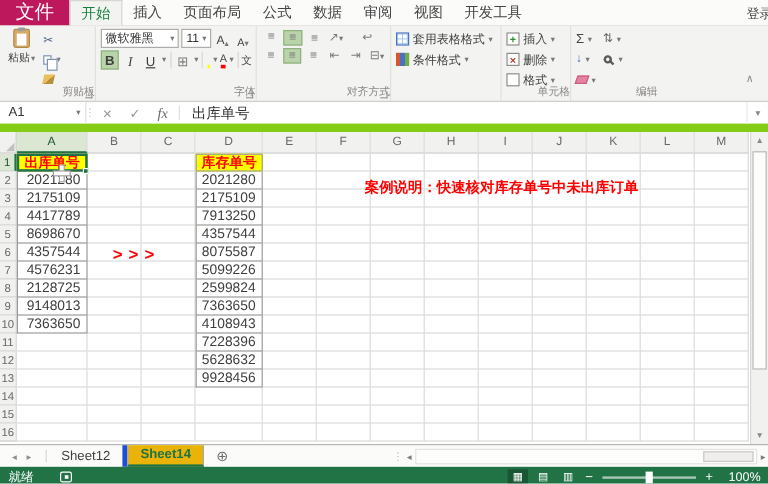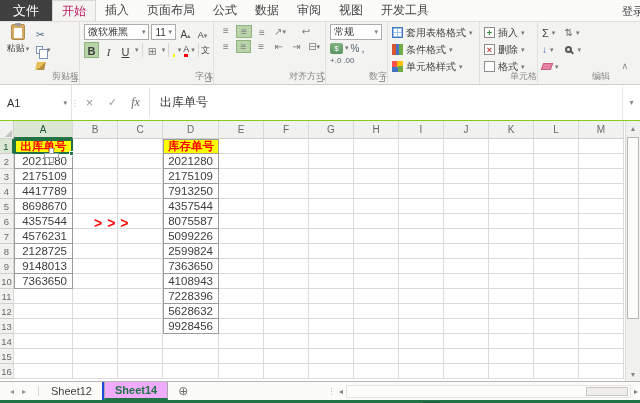--- a/index.html
+++ b/index.html
@@ -1,23 +1,23 @@
 <!DOCTYPE html>
 <html><head>
 <meta charset="utf-8">
 <style>
 *{margin:0;padding:0;box-sizing:border-box;font-family:"Liberation Sans","DejaVu Sans",sans-serif;}
 html,body{width:640px;height:403px;overflow:hidden;}
 body{background:#fff;color:#333;position:relative;font-size:12px;}
 
 
 .tabbar{height:22px;background:#fbfbfa;display:flex;align-items:stretch;border-bottom:1px solid #e0ddda;position:relative;}
-.file-tab{background:#404040;color:#fff;padding:0 13px;display:flex;align-items:center;font-size:13px;}
+.file-tab{background:#be185d;color:#fff;padding:0 13px;display:flex;align-items:center;font-size:16px;}
 .rtab{padding:0 9px;display:flex;align-items:center;color:#444;font-size:12px;white-space:nowrap;}
-.rtab.active{background:#f3f3f1;border:1px solid #d8d6d3;border-bottom:none;color:#be185d;text-align:center;}
+.rtab.active{background:#f3f3f1;border:1px solid #d8d6d3;border-bottom:none;color:#15803d;text-align:center;}
 .signin{position:absolute;right:-4px;top:4px;font-size:11px;color:#444;}
 
 
 .ribbon{height:63px;background:#f3f3f1;border-bottom:1px solid #d0cecb;display:flex;position:relative;}
 .rgroup{position:relative;border-right:1px solid #e2e0dd;padding:2px 3px 12px 4px;}
 .glabel{position:absolute;bottom:1px;left:0;right:0;text-align:right;font-size:9px;color:#8a8886;}
 .launcher{position:absolute;bottom:2px;right:2px;width:6px;height:6px;border-right:1px solid #9a9896;border-bottom:1px solid #9a9896;}
 .rcol{display:flex;flex-direction:column;gap:2px;}
 .rrow{display:flex;align-items:center;gap:2px;}
 .combo{background:#fff;border:1px solid #aeaca9;height:16px;display:flex;align-items:center;justify-content:space-between;font-size:10px;color:#333;padding:0 3px;}
@@ -49,21 +49,21 @@
 .sic.cstyle{background:conic-gradient(#ffc000 0 25%,#70ad47 0 50%,#4472c4 0 75%,#ff5050 0);}
 .sic.box{border:1px solid #8f8d8b;background:#fff;display:flex;align-items:center;justify-content:center;font-size:9px;font-weight:bold;}
 .mny{width:13px;height:11px;background:linear-gradient(#7fb183,#5d9361);border-radius:2px;color:#fff;font-size:8px;display:flex;align-items:center;justify-content:center;}
 .tiny{font-size:8px;color:#55636f;}
 .eras{width:10px;height:7px;background:#e782a2;border:1px solid #c95f84;transform:skewX(-20deg);}
 .mag{width:7px;height:7px;border:2px solid #5a5a58;border-radius:50%;position:relative;margin-right:3px;}
 .mag::after{content:'';position:absolute;width:5px;height:2px;background:#5a5a58;right:-4px;bottom:-2px;transform:rotate(45deg);}
 .collapse{position:absolute;right:12px;bottom:13px;color:#8a8886;font-size:9px;}
 
 
-.fbar{height:36px;background:#fff;border-bottom:1px solid #84cc16;display:flex;align-items:stretch;}
+.fbar{height:25px;background:#fff;border-bottom:7px solid #84cc16;display:flex;align-items:stretch;}
 .namebox{width:72px;display:flex;align-items:center;justify-content:space-between;padding:0 4px 0 7px;font-size:11px;border-right:1px solid #e3e1df;}
 .fsep{width:6px;display:flex;align-items:center;justify-content:center;color:#c9c7c5;font-size:9px;}
 .fxbtn{width:23px;display:flex;align-items:center;justify-content:center;color:#9a9896;font-size:11px;}
 .fxbtn.fx{font-style:italic;font-family:"Liberation Serif",serif;color:#6a6a68;font-size:12px;}
 .fdivider{width:1px;background:#e3e1df;margin:3px 2px;}
 .fcontent{flex:1;display:flex;align-items:center;padding-left:8px;font-size:12px;color:#333;}
 .fexpand{width:18px;display:flex;align-items:center;justify-content:center;color:#8a8886;font-size:8px;border-left:1px solid #eceae8;}
 
 
 .gridwrap{height:260px;position:relative;background:#fff;}
@@ -88,22 +88,22 @@
 .annot{position:absolute;left:304px;top:38px;color:#ff0000;font-weight:bold;font-size:12px;white-space:nowrap;}
 .vscroll{position:absolute;right:0;top:0;bottom:0;width:15px;background:#f1f1f0;border-left:1px solid #d9d9d8;}
 .vs-arrow{height:14px;display:flex;align-items:center;justify-content:center;color:#8a8a88;font-size:7px;}
 .vs-arrow.down{position:absolute;bottom:0;left:0;right:0;}
 .vthumb{position:absolute;left:1px;right:1px;top:16px;height:182px;background:#fcfcfb;border:1px solid #b9b7b5;}
 
 
 .sheetbar{height:19px;background:#fbfbfa;border-top:1px solid #b7b5b2;display:flex;align-items:stretch;font-size:11px;position:relative;}
 .snav{width:36px;display:flex;align-items:center;justify-content:center;gap:8px;color:#8f8f8d;font-size:8px;}
 .tabsep{width:1px;background:#d8d6d3;margin:4px 2px;}
-.stab{padding:0 10px;display:flex;align-items:center;color:#3f3f3e;border-right:2px solid #1d4ed8;}
-.stab.active{background:#f0abfc;color:#217346;font-weight:bold;border:1px solid #a8a8a6;border-top:none;border-bottom:2px solid #217346;}
+.stab{padding:0 10px;display:flex;align-items:center;color:#3f3f3e;border-right:4px solid #1d4ed8;}
+.stab.active{background:#eab308;color:#217346;font-weight:bold;border:1px solid #a8a8a6;border-top:none;border-bottom:2px solid #217346;}
 .newsheet{width:30px;display:flex;align-items:center;justify-content:center;color:#6d6d6b;font-size:12px;}
 .hscroll{position:absolute;left:325px;right:0;top:0;bottom:0;display:flex;align-items:center;gap:3px;padding:0 2px;}
 .hsplit{color:#c0bebb;font-size:9px;}
 .harrow{color:#807e7c;font-size:8px;}
 .htrack{flex:1;height:13px;background:#fdfdfc;border:1px solid #e5e3e1;position:relative;}
 .hthumb{position:absolute;right:2px;top:1px;bottom:1px;width:42px;background:#efeeec;border:1px solid #c9c7c5;}
 
 
 .statusbar{height:17px;background:#217346;color:#fff;display:flex;align-items:center;position:relative;font-size:10.5px;}
 .ready{margin-left:7px;}
@@ -227,56 +227,31 @@
         <span class="alico">
             <span>⊟</span>
             <span class="dd">▾</span>
           </span>
       </div>
     </div>
     <span class="glabel">对齐方式</span>
     <span class="launcher"></span>
   </div>
 
-  <div class="rgroup" style="width:62px">
-    <div class="rcol">
-      <div class="combo" style="width:52px">
-          <span>常规</span>
-          <span class="dd">▾</span>
-        </div>
-      <div class="rrow">
-        <span class="mny">$</span>
-        <span class="dd">▾</span>
-        <span class="tiny" style="font-size:10px">%</span>
-        <span class="tiny" style="font-size:11px">,</span>
-      </div>
-      <div class="rrow">
-        <span class="tiny">+.0</span>
-        <span class="tiny">.00</span>
-      </div>
-    </div>
-    <span class="glabel">数字</span>
-    <span class="launcher"></span>
-  </div>
 
   <div class="rgroup" style="width:92px">
     <div class="rcol" id="styles-list" style="padding-top:1px">
         <div class="srow">
           <span class="sic tbl"></span>
           <span>套用表格格式</span>
           <span class="dd">▾</span>
         </div>
         <div class="srow">
           <span class="sic cond"></span>
           <span>条件格式</span>
-          <span class="dd">▾</span>
-        </div>
-        <div class="srow">
-          <span class="sic cstyle"></span>
-          <span>单元格样式</span>
           <span class="dd">▾</span>
         </div>
       </div>
   </div>
 
   <div class="rgroup" style="width:58px">
     <div class="rcol" id="cells-list" style="padding-top:1px">
         <div class="srow">
           <span class="sic box" style="color: rgb(46, 139, 46);">+</span>
           <span>插入</span>
@@ -580,20 +555,21 @@
       <div class="cell"></div>
       <div class="cell"></div>
       <div class="cell"></div>
       <div class="cell"></div>
       <div class="cell"></div>
       <div class="cell"></div>
     </div>
   <span class="handle"></span>
   <span class="cursorx"></span>
   <div class="arrows">&gt;&gt;&gt;</div>
+  <div class="annot">案例说明：快速核对库存单号中未出库订单</div>
   <div class="vscroll">
     <div class="vs-arrow">▲</div>
     <div class="vthumb"></div>
     <div class="vs-arrow down">▼</div>
   </div>
 </div>
 
 <div class="sheetbar">
   <div class="snav">
     <span>◂</span>

